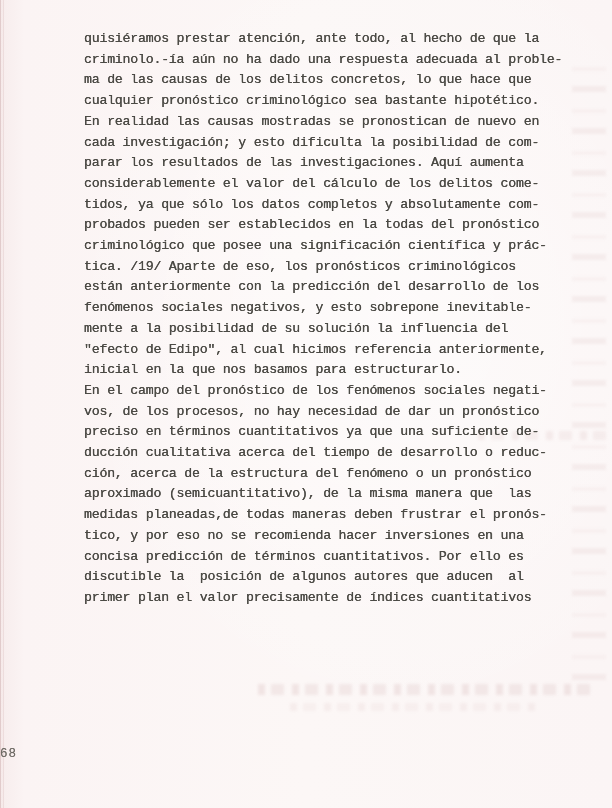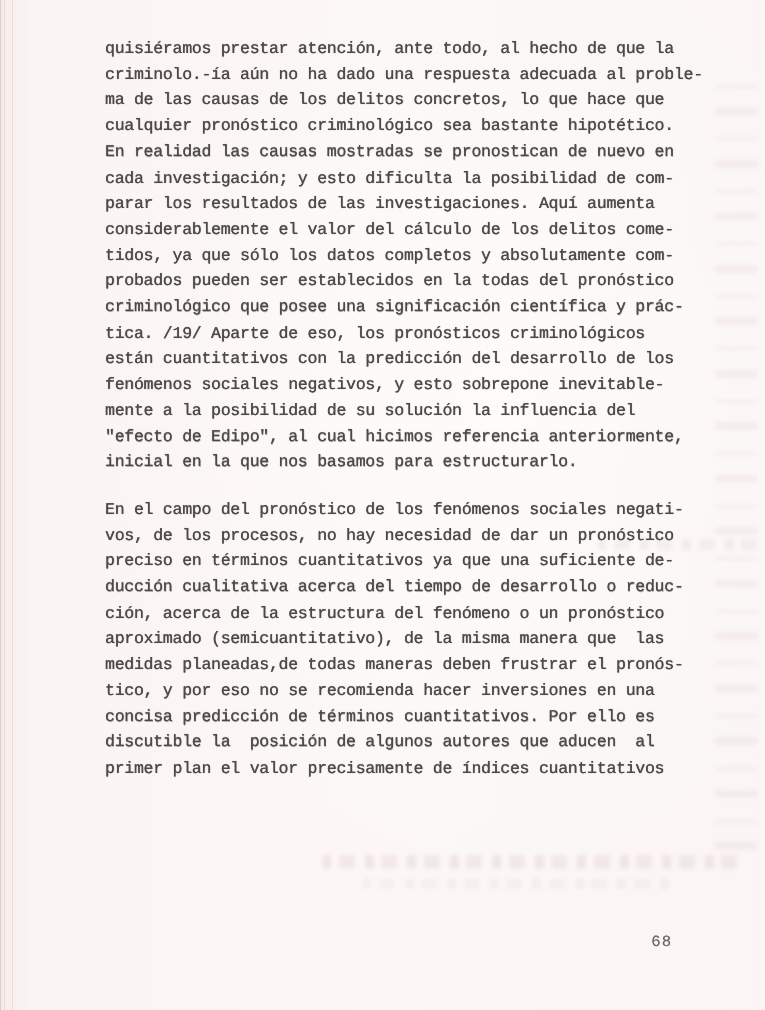--- a/index.html
+++ b/index.html
@@ -40,30 +40,30 @@
     left: 84px;
     top: 29px;
     width: 486px;
     font-size: 13.2px;
     line-height: 20.7px;
     color: #4b4a45;
     text-shadow: 0 0 0.6px rgba(70,68,62,0.85), 0.3px 0.3px 0.4px rgba(70,68,62,0.35);
     letter-spacing: -0.2px;
   }
 
-  .paragraph + .paragraph { margin-top: 17px; }
+  .paragraph + .paragraph { }
 
   .text-line { white-space: pre; }
 
   .page-number {
     position: absolute;
     top: 747px;
     left: 0;
     width: 538px;
-    text-align: right;
+    text-align: left;
     font-size: 12.5px;
     color: #6e6a64;
     text-shadow: 0 0 0.6px rgba(110,106,100,0.7);
     letter-spacing: 1px;
   }
 
   
   .ghost {
     position: absolute;
     filter: blur(1.6px);
@@ -111,21 +111,21 @@
         <div class="text-line">ma de las causas de los delitos concretos, lo que hace que</div>
         <div class="text-line">cualquier pronóstico criminológico sea bastante hipotético.</div>
         <div class="text-line">En realidad las causas mostradas se pronostican de nuevo en</div>
         <div class="text-line">cada investigación; y esto dificulta la posibilidad de com-</div>
         <div class="text-line">parar los resultados de las investigaciones. Aquí aumenta</div>
         <div class="text-line">considerablemente el valor del cálculo de los delitos come-</div>
         <div class="text-line">tidos, ya que sólo los datos completos y absolutamente com-</div>
         <div class="text-line">probados pueden ser establecidos en la todas del pronóstico</div>
         <div class="text-line">criminológico que posee una significación científica y prác-</div>
         <div class="text-line">tica. /19/ Aparte de eso, los pronósticos criminológicos</div>
-        <div class="text-line">están cuantitativos con la predicción del desarrollo de los</div>
+        <div class="text-line">están anteriormente con la predicción del desarrollo de los</div>
         <div class="text-line">fenómenos sociales negativos, y esto sobrepone inevitable-</div>
         <div class="text-line">mente a la posibilidad de su solución la influencia del</div>
         <div class="text-line">"efecto de Edipo", al cual hicimos referencia anteriormente,</div>
         <div class="text-line">inicial en la que nos basamos para estructurarlo.</div>
       </div>
       <div class="paragraph">
         <div class="text-line">En el campo del pronóstico de los fenómenos sociales negati-</div>
         <div class="text-line">vos, de los procesos, no hay necesidad de dar un pronóstico</div>
         <div class="text-line">preciso en términos cuantitativos ya que una suficiente de-</div>
         <div class="text-line">ducción cualitativa acerca del tiempo de desarrollo o reduc-</div>

